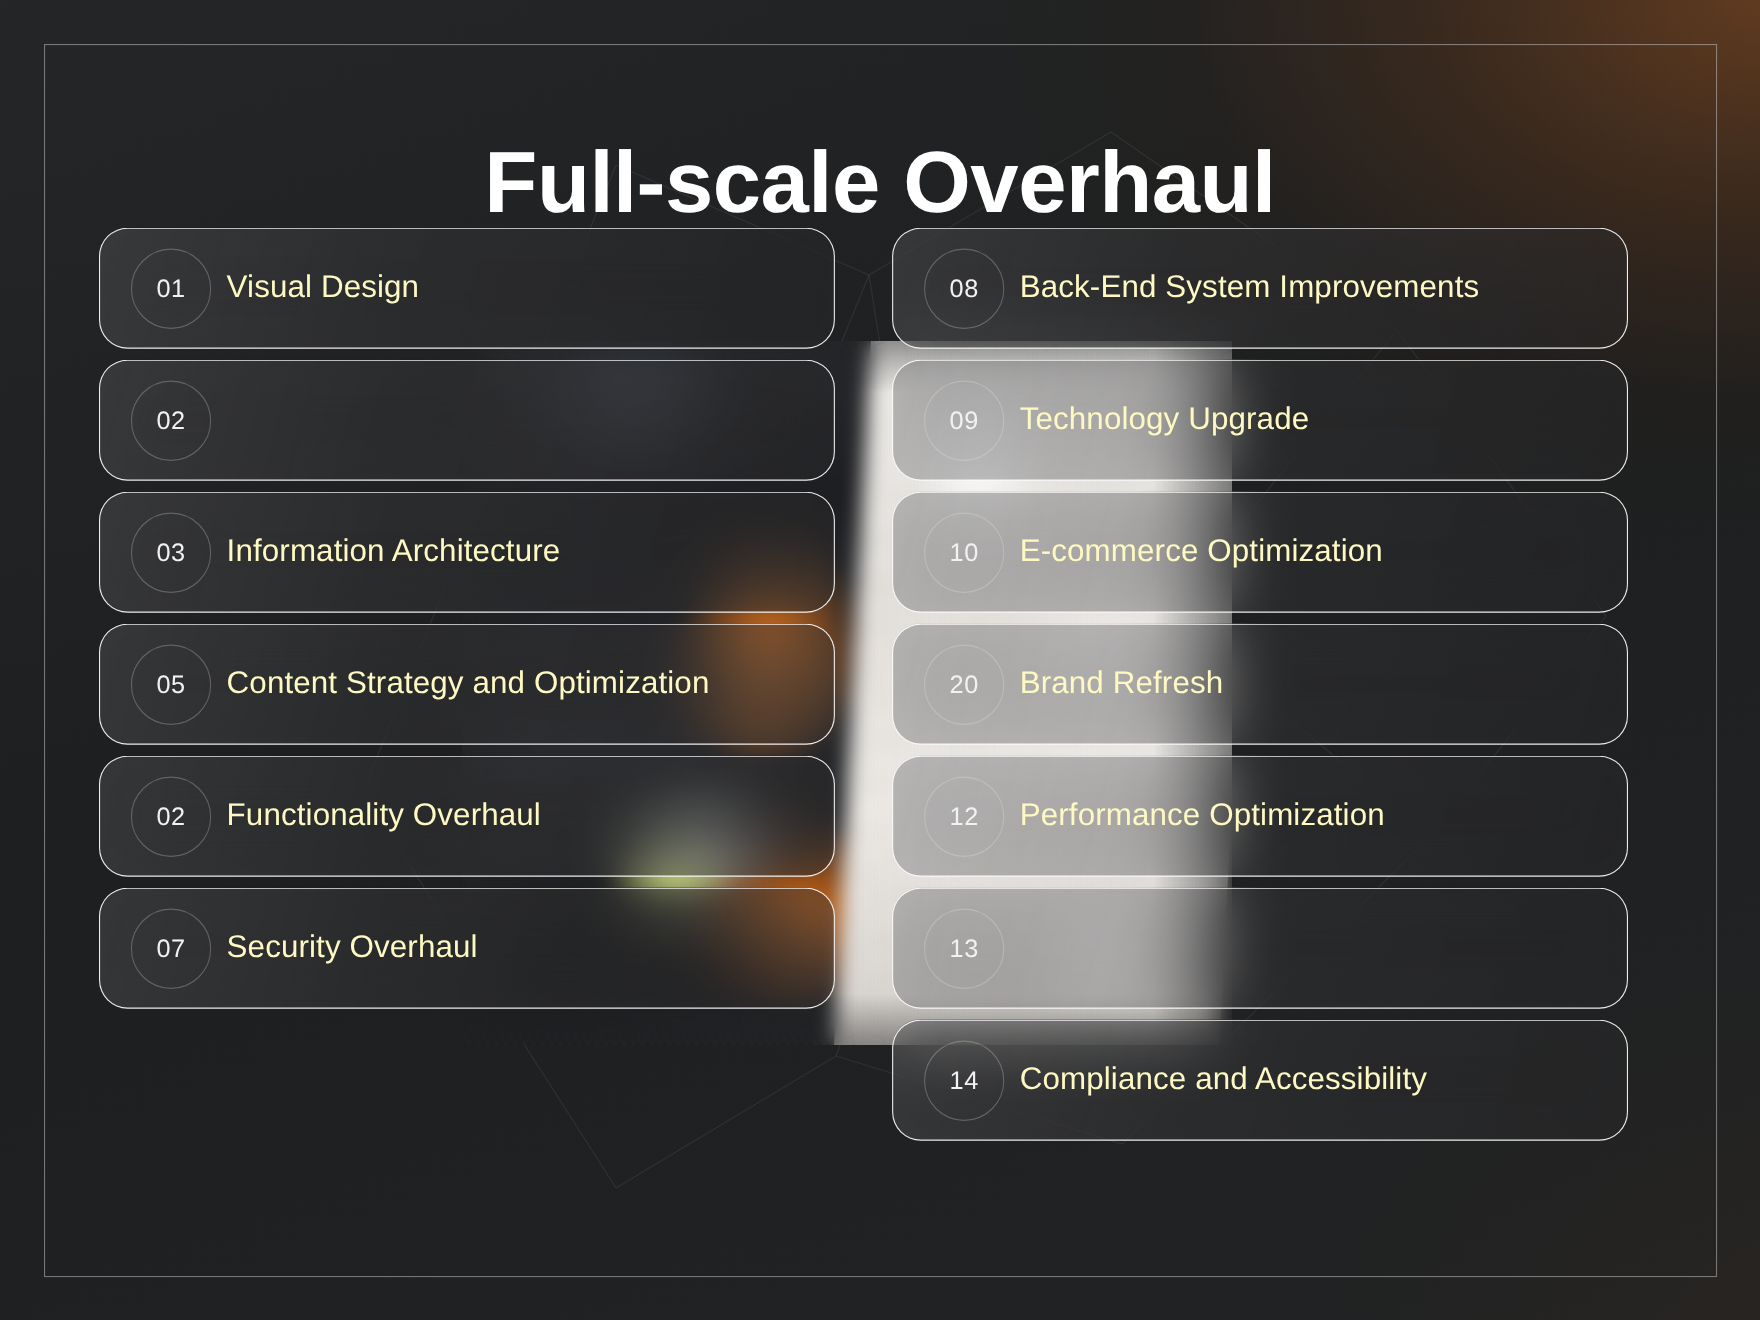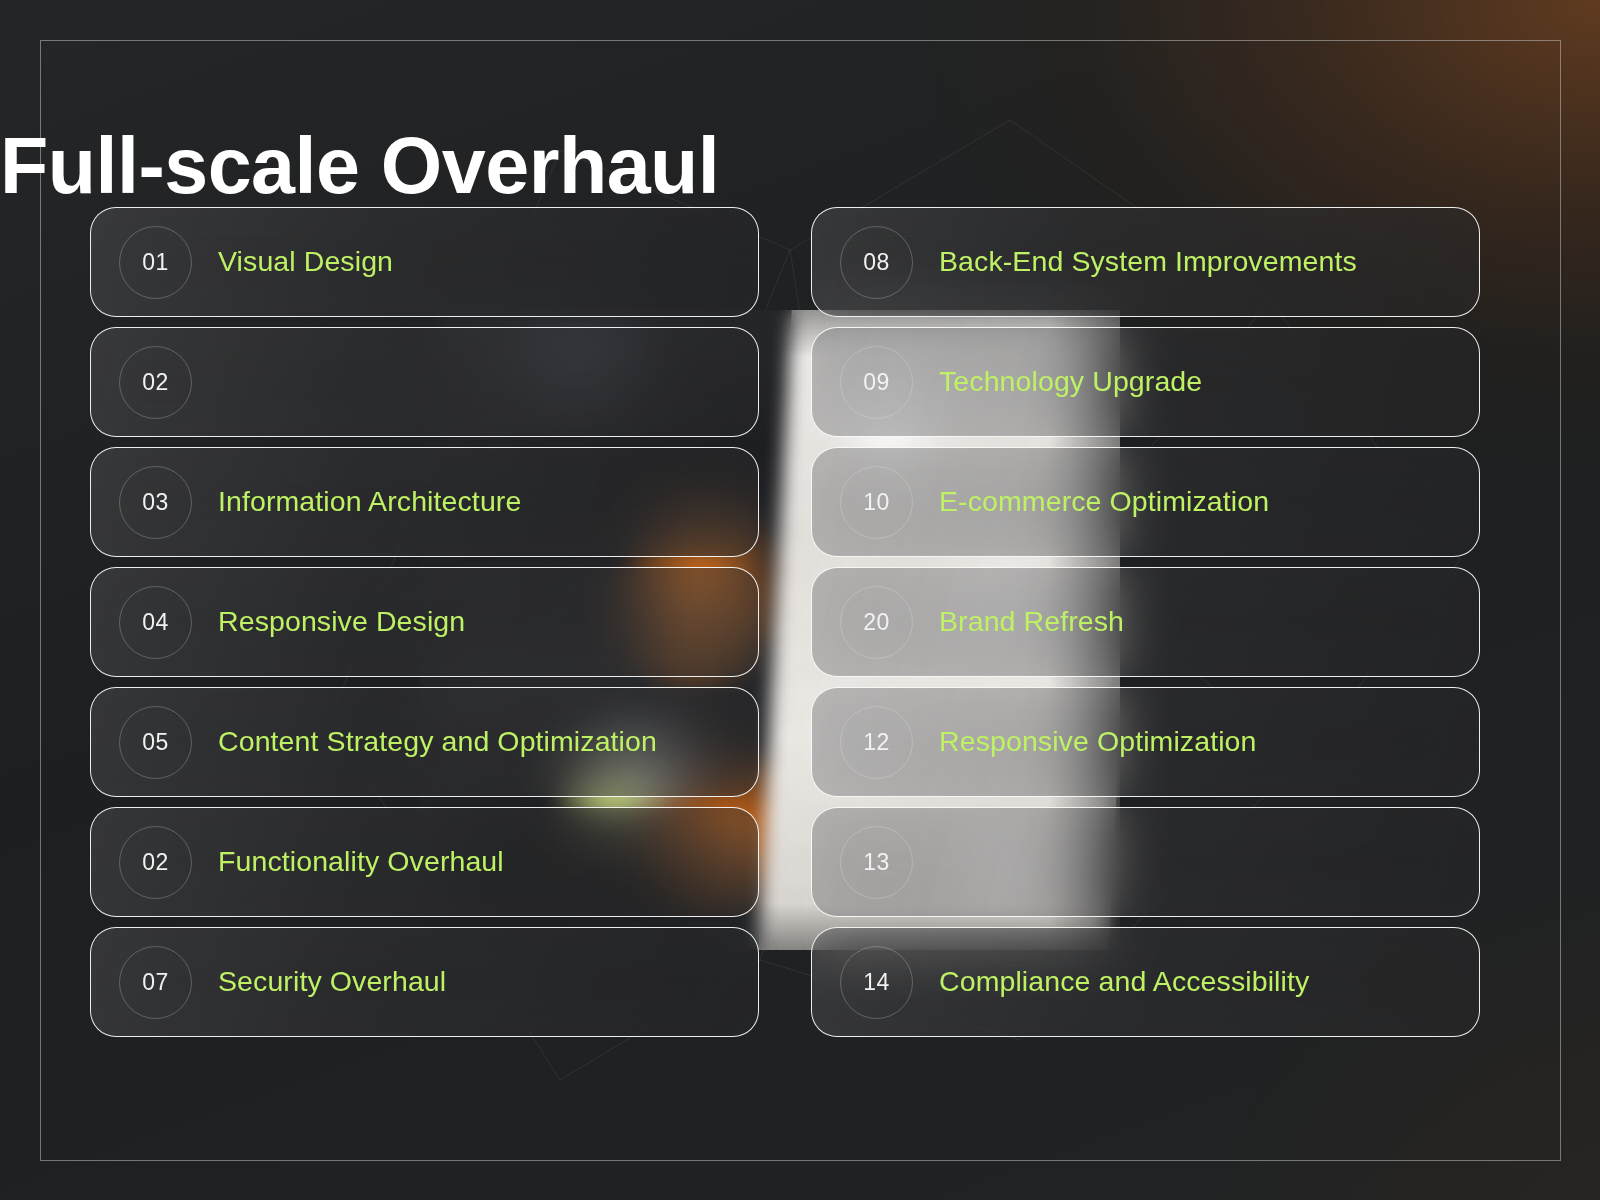--- a/index.html
+++ b/index.html
@@ -121,21 +121,21 @@
     width: 1519px; height: 1119px;
     border: 1px solid rgba(190,190,190,.55);
     pointer-events: none;
   }
 
   
   .title {
     position: absolute;
     left: 0; right: 0;
     top: 72px;
-    text-align: left;
+    text-align: center;
     color: #ffffff;
     font-size: 79px;
     font-weight: 700;
     letter-spacing: -0.5px;
     line-height: 1.05;
     white-space: nowrap;
   }
 
   
   .columns {
@@ -185,23 +185,23 @@
     display: flex;
     align-items: center;
     justify-content: center;
     color: #f2f2f2;
     font-size: 23px;
     font-weight: 400;
     letter-spacing: .5px;
   }
   .card-label {
     position: relative;
-    margin-left: 26px;
+    margin-left: 14px;
     padding-right: 24px;
-    color: #bef264;
+    color: #fef9c3;
     font-size: 28.5px;
     font-weight: 400;
     line-height: 1.38;
     letter-spacing: .1px;
   }
 </style>
 </head>
 <body>
 
 <div id="stage">
@@ -251,24 +251,20 @@
         <div class="card-label">Visual Design</div>
       </div>
       <div class="card">
         <div class="badge">02</div>
       </div>
       <div class="card">
         <div class="badge">03</div>
         <div class="card-label">Information Architecture</div>
       </div>
       <div class="card">
-        <div class="badge">04</div>
-        <div class="card-label">Responsive Design</div>
-      </div>
-      <div class="card">
         <div class="badge">05</div>
         <div class="card-label">Content Strategy and Optimization</div>
       </div>
       <div class="card">
         <div class="badge">02</div>
         <div class="card-label">Functionality Overhaul</div>
       </div>
       <div class="card">
         <div class="badge">07</div>
         <div class="card-label">Security Overhaul</div>
@@ -287,21 +283,21 @@
       <div class="card">
         <div class="badge">10</div>
         <div class="card-label">E-commerce Optimization</div>
       </div>
       <div class="card">
         <div class="badge">20</div>
         <div class="card-label">Brand Refresh</div>
       </div>
       <div class="card">
         <div class="badge">12</div>
-        <div class="card-label">Responsive Optimization</div>
+        <div class="card-label">Performance Optimization</div>
       </div>
       <div class="card">
         <div class="badge">13</div>
       </div>
       <div class="card">
         <div class="badge">14</div>
         <div class="card-label">Compliance and Accessibility</div>
       </div>
     </div>
 

